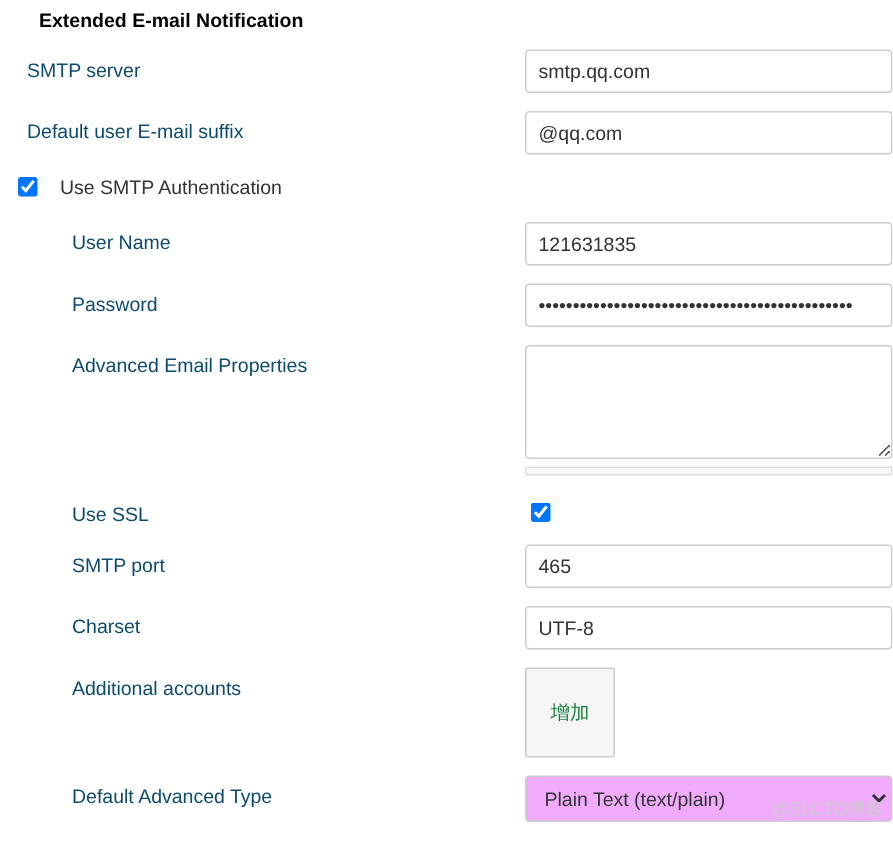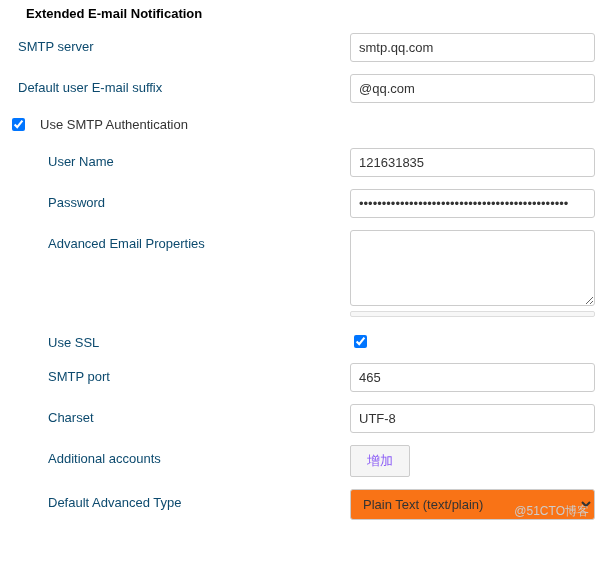--- a/index.html
+++ b/index.html
@@ -93,28 +93,28 @@
   }
   .input-col input[type="checkbox"] {
     width: 13px;
     height: 13px;
     margin-top: 6px;
   }
   .btn {
     display: inline-block;
     border: 1px solid #ccc;
     background: #f5f5f5;
-    padding: 6px 16px;
-    font-size: 13px;
-    color: #8b5cf6;
+    padding: 20px 16px;
+    font-size: 13px;
+    color: #15803d;
     border-radius: 2px;
     cursor: pointer;
   }
   .select-row select {
-    background: #f97316;
+    background: #f0abfc;
   }
   .watermark {
     position: absolute;
     right: 6px;
     bottom: 6px;
     color: #ccc;
     font-size: 12px;
     pointer-events: none;
     letter-spacing: 0px;
     text-align: right;

